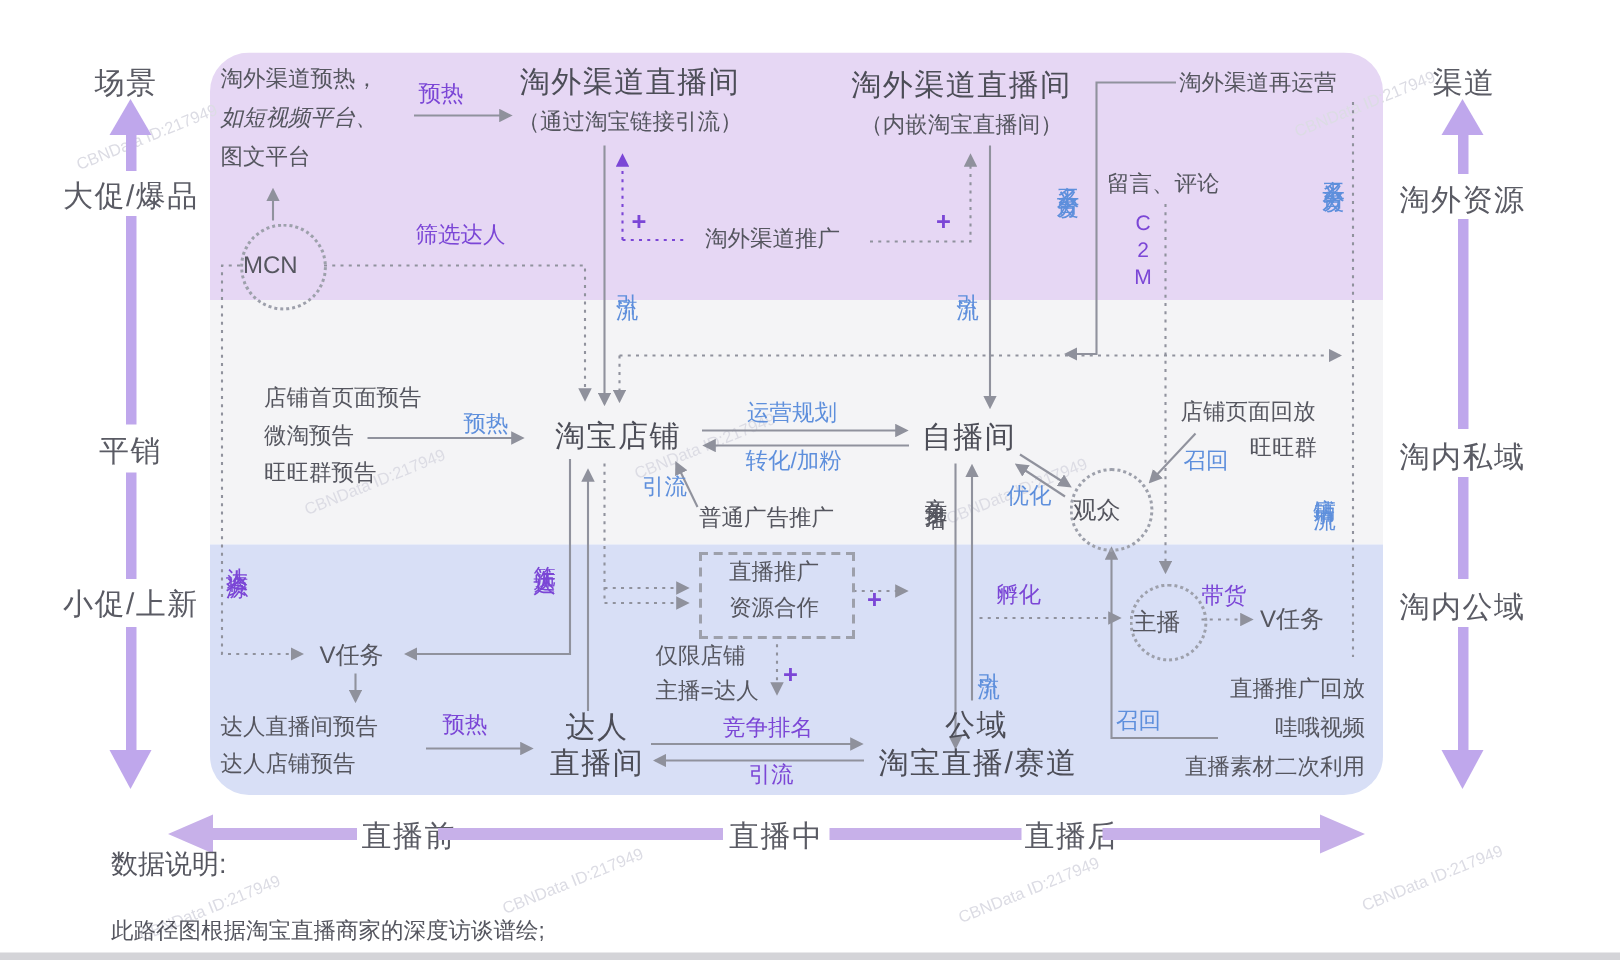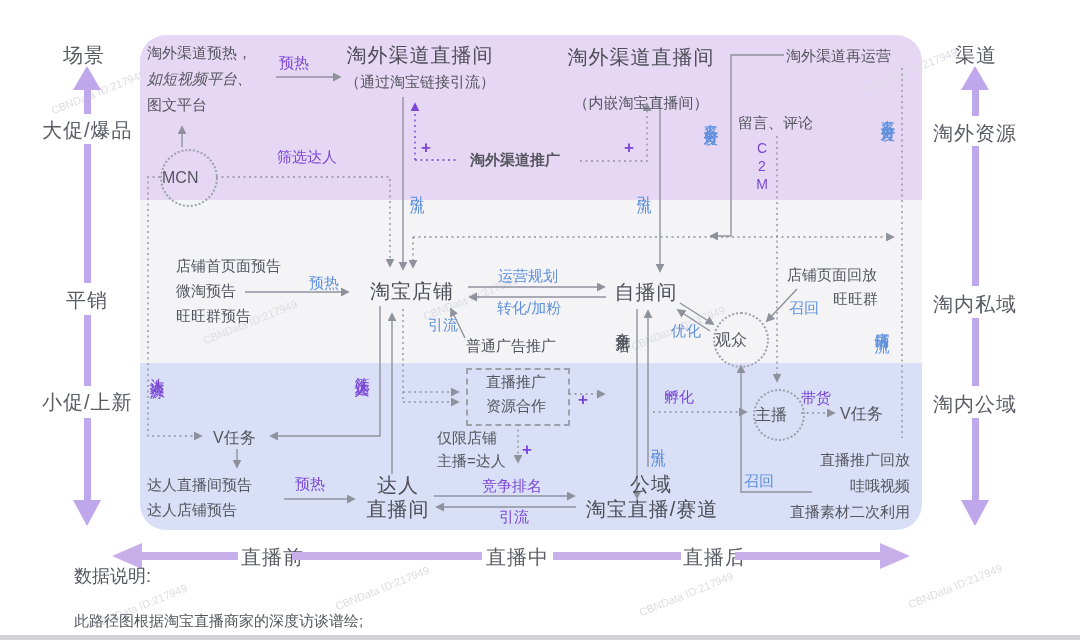--- a/index.html
+++ b/index.html
@@ -134,27 +134,27 @@
   <div class="tri" style="left:880px;top:543px;border-top:13px solid transparent;border-bottom:13px solid transparent;border-left:30px solid #c7b0e9;"></div>
 
   <div class="t" style="left:147px;top:44px;text-align:right;">淘外渠道预热，</div>
   <div class="t" style="left:147px;top:70px;font-style:italic;">如短视频平台、</div>
   <div class="t" style="left:147px;top:96px;">图文平台</div>
   <div class="t purple" style="left:279px;top:54px;">预热</div>
 
   <div class="t big cx" style="left:420px;top:43px;">淘外渠道直播间</div>
   <div class="t sub cx" style="left:420px;top:73px;">（通过淘宝链接引流）</div>
   <div class="t big cx" style="left:641px;top:45px;">淘外渠道直播间</div>
-  <div class="t sub cx" style="left:641px;top:75px;margin-top:19px;">（内嵌淘宝直播间）</div>
+  <div class="t sub cx" style="left:641px;top:75px;">（内嵌淘宝直播间）</div>
 
   <div class="circ" style="left:160px;top:149px;width:54px;height:54px;background:rgba(230,215,244,0.0);">
     <span>MCN</span>
   </div>
   <div class="t purple" style="left:277px;top:148px;">筛选达人</div>
-  <div class="t" style="left:470px;top:151px;font-weight:bold;">淘外渠道推广</div>
+  <div class="t" style="left:470px;top:151px;">淘外渠道推广</div>
   <div class="plus" style="left:421px;top:138px;">+</div>
   <div class="plus" style="left:624px;top:138px;">+</div>
 
   <div class="t" style="left:786px;top:47px;">淘外渠道再运营</div>
   <div class="t" style="left:738px;top:114px;">留言、评论</div>
   <div class="t purple v" style="left:755px;top:140px;font-size:14px;">C2M</div>
   <div class="t blue v" style="left:704px;top:112px;">多平台分发</div>
   <div class="t blue v" style="left:881px;top:108px;">多平台分发</div>
   <div class="t blue v" style="left:410px;top:184px;">引流</div>
   <div class="t blue v" style="left:637px;top:184px;">引流</div>

